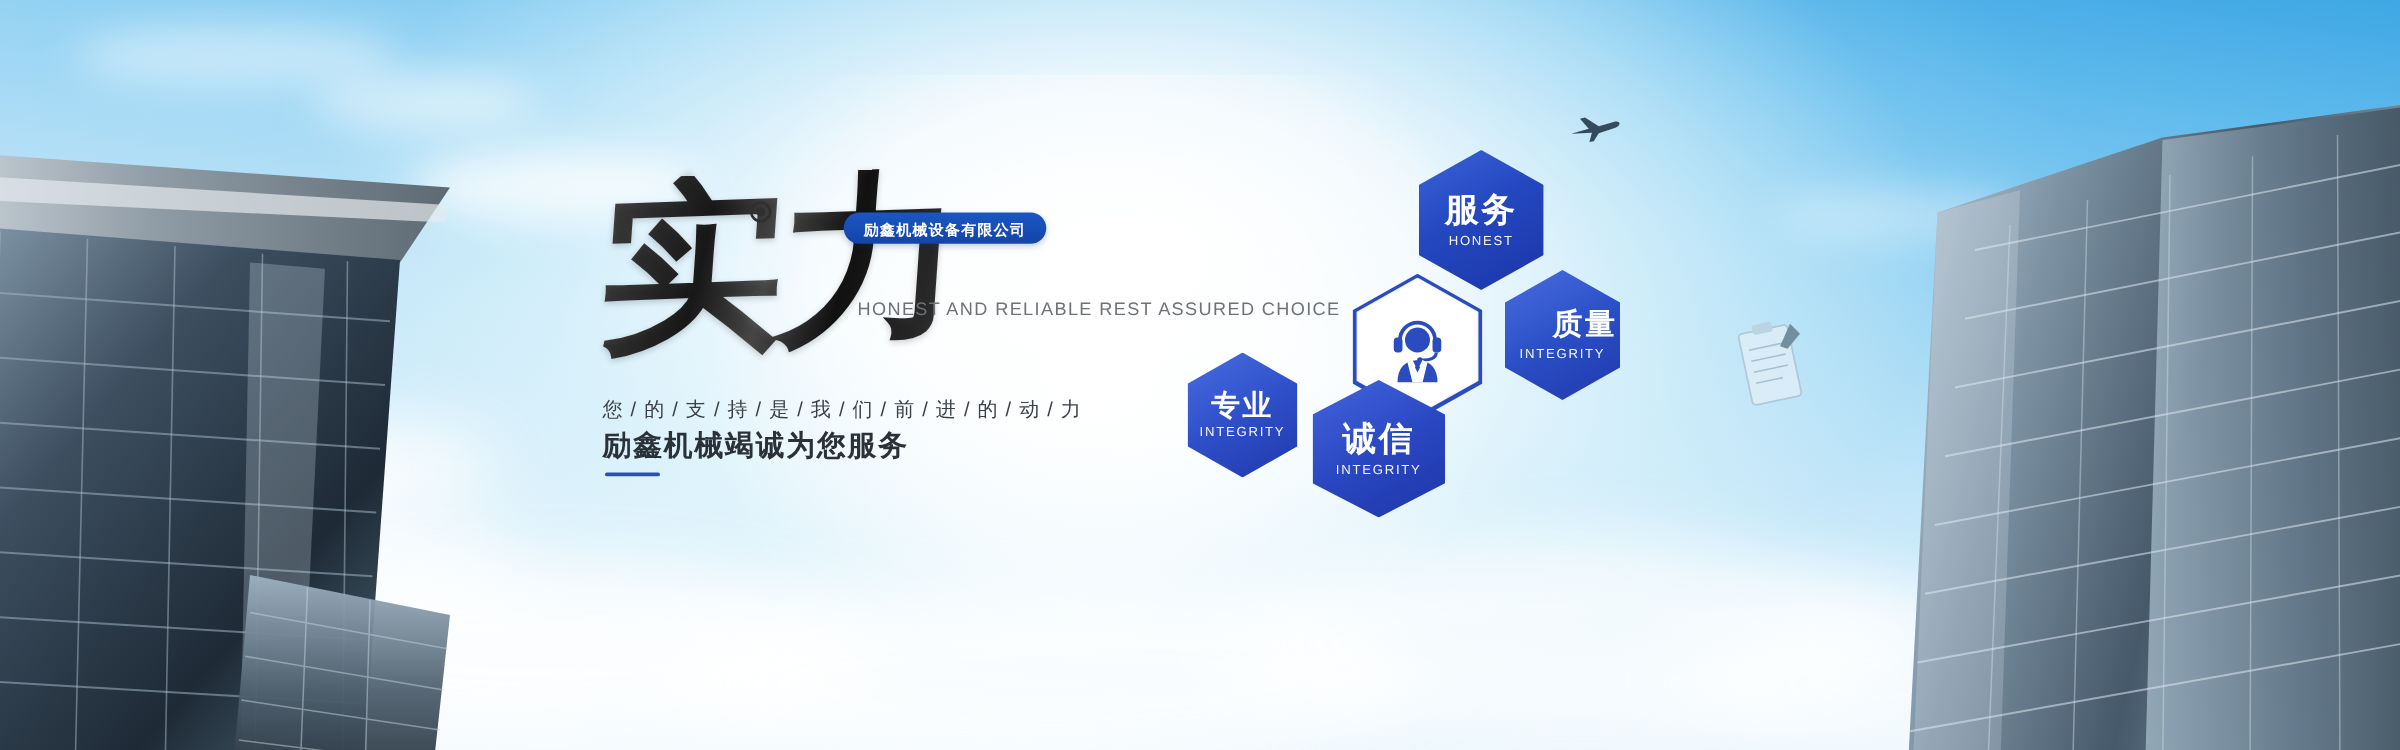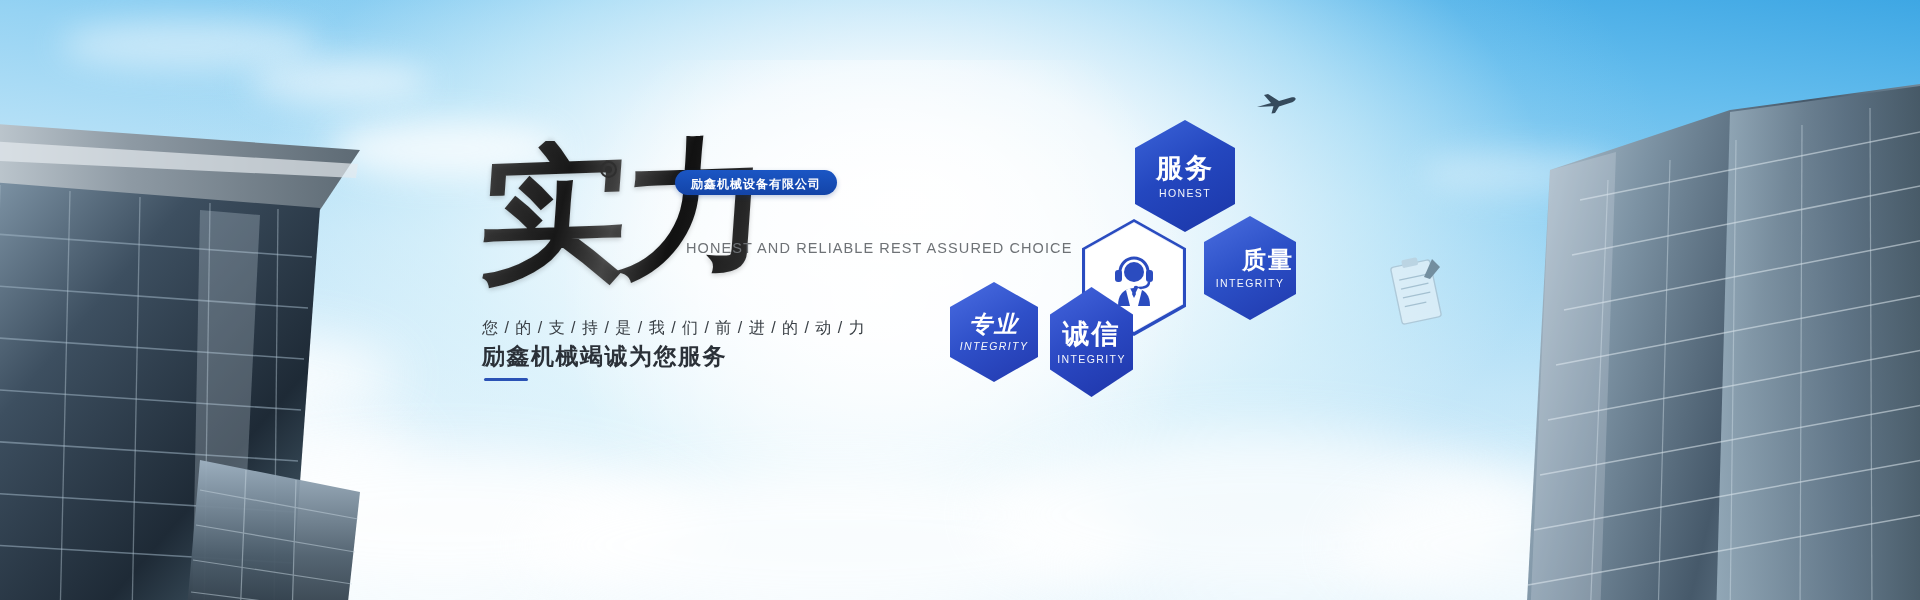--- a/index.html
+++ b/index.html
@@ -107,24 +107,24 @@
     display:flex; flex-direction:column; align-items:center; justify-content:center;
     color:#fff; text-align:center;
   }
   .hex .cn { font-size:27px; font-weight:700; letter-spacing:2px; line-height:1.12; }
   .hex .en { font-size:10.5px; letter-spacing:1.4px; margin-top:3px; opacity:0.95; }
 
   .hex-service { left:205px; top:10px;  width:100px; height:112px;
     background:linear-gradient(150deg,#3b63d8 0%,#2447bf 45%,#1b36a8 100%); }
   .hex-quality { left:274px; top:106px; width:92px;  height:104px;
     background:linear-gradient(150deg,#4a6ee0 0%,#2b4fc6 50%,#2039ad 100%); }
-  .hex-integrity { left:120px; top:177px; width:83px; height:110px;
+  .hex-integrity { left:120px; top:194px; width:106px; height:110px;
     background:linear-gradient(150deg,#4365dd 0%,#2a48c2 50%,#1e35a9 100%); }
   .hex-pro { left:20px;  top:172px; width:88px;  height:100px;
-    background:linear-gradient(150deg,#4a6de2 0%,#2e4fc8 50%,#2239ae 100%);font-style:italic; }
+    background:linear-gradient(150deg,#4a6de2 0%,#2e4fc8 50%,#2239ae 100%); }
   .hex-pro .cn { font-size:23px; }
   .hex-quality .cn { font-size:24px;margin-left:36px; }
 
   .hex-avatar {
     position:absolute; left:155px; top:112px; width:98px; height:110px;
     clip-path:polygon(50% 0%, 100% 25%, 100% 75%, 50% 100%, 0% 75%, 0% 25%);
     background:rgba(255,255,255,0.92);
     border:0; display:flex; align-items:center; justify-content:center;
   }
   .hex-avatar-inner {

